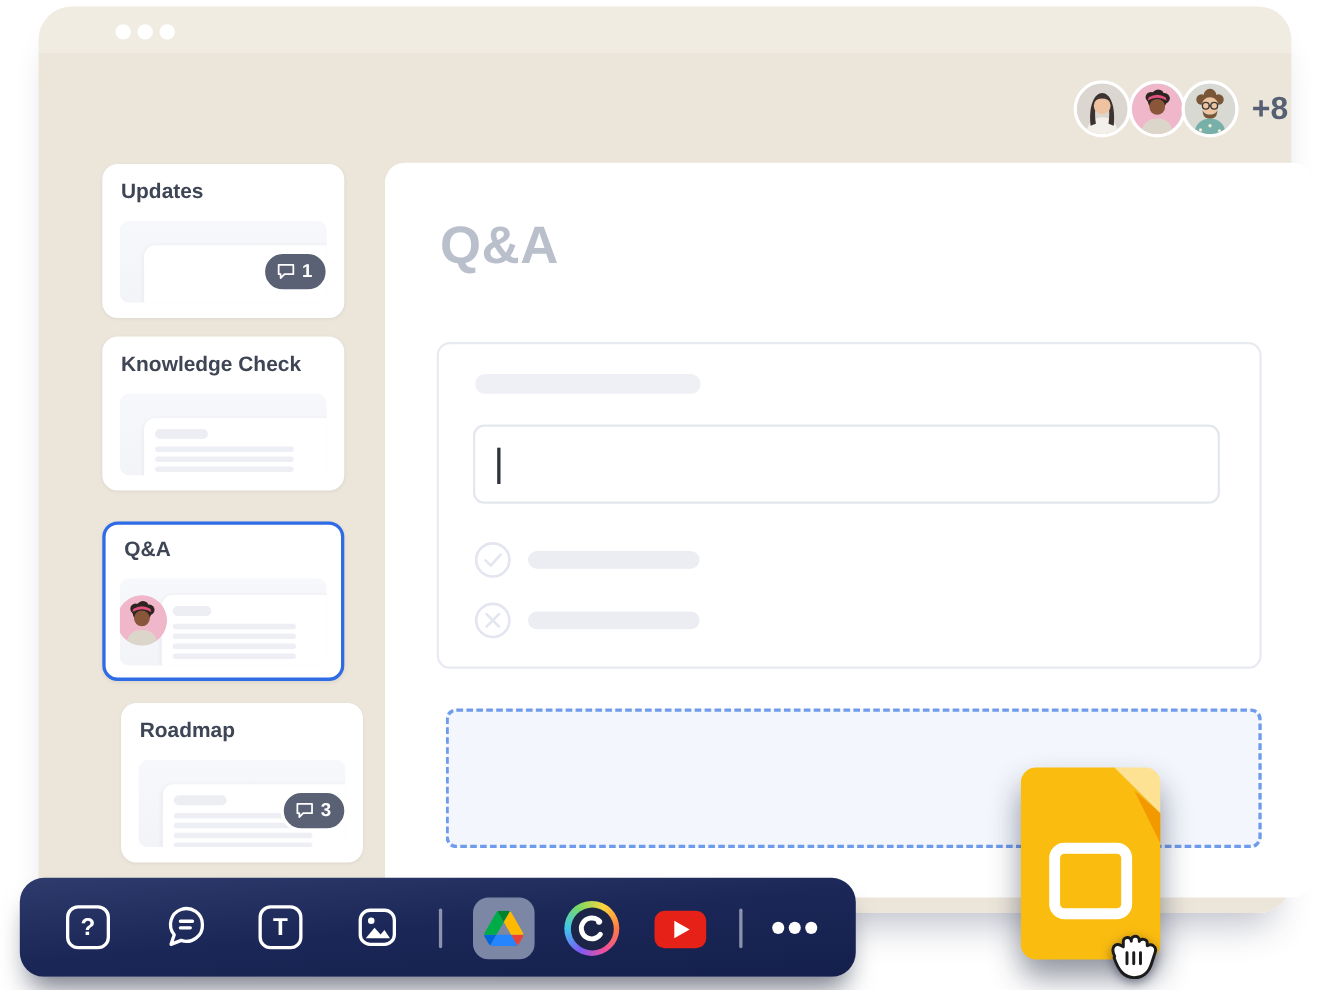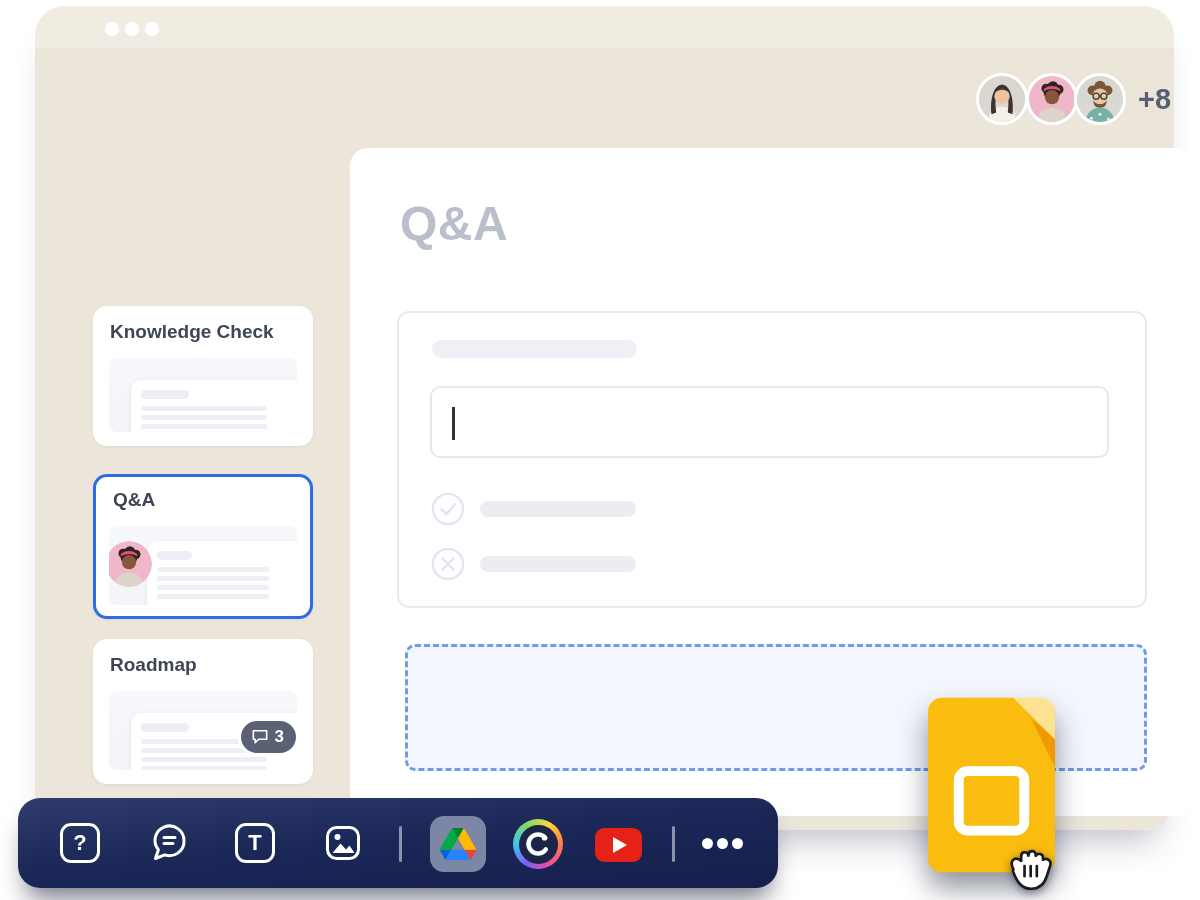--- a/index.html
+++ b/index.html
@@ -21,21 +21,21 @@
   .avatar svg{display:block;width:100%;height:100%;}
   .av1{left:0;z-index:1;} .av2{left:50px;z-index:2;} .av3{left:98px;z-index:3;}
   .overflow{position:absolute;left:162px;top:10px;font-size:29px;font-weight:700;color:#565F73;}
 
   
   .card{position:absolute;left:58px;width:220px;background:#fff;border-radius:14px;
         box-shadow:0 1px 3px rgba(40,45,70,.07);}
   .card-updates{top:143px;height:140px;}
   .card-kc{top:300px;height:140px;}
   .card-qa{top:468px;height:145px;border:3px solid #2E6BE5;}
-  .card-rm{top:633px;height:145px;}
+  .card-rm{top:633px;height:145px;margin-left:17px;}
   .card-title{margin:15px 0 0 17px;font-size:19px;font-weight:700;color:#3E4555;}
   .card-qa .card-title{margin-top:12px;}
   .thumb{position:absolute;left:16px;right:16px;top:52px;bottom:14px;border-radius:8px;
          background:linear-gradient(180deg,#F7F8FB,#F2F4F8);overflow:hidden;}
   .card-qa .thumb{left:13px;right:13px;top:49px;bottom:11px;}
   .panel{position:absolute;left:22px;top:22px;right:-10px;bottom:-10px;background:#fff;
          border-radius:10px;padding:10px 0 0 10px;box-shadow:0 1px 5px rgba(50,60,90,.08);}
   .panel-qa{left:38px;top:15px;}
   .sk-pill{width:48px;height:9px;border-radius:5px;background:#ECEEF4;margin-bottom:7px;}
   .sk-pill.short{width:35px;}
@@ -173,20 +173,32 @@
             <path d="M17 24 C17 31 31 31 31 24 C31 31 29 33 24 33 C19 33 17 31 17 24 Z" fill="#7A5639"></path>
             <circle cx="20" cy="21" r="3.2" fill="none" stroke="#3A3A3A" stroke-width="1.3"></circle>
             <circle cx="28" cy="21" r="3.2" fill="none" stroke="#3A3A3A" stroke-width="1.3"></circle>
             <path d="M23 21 h2" stroke="#3A3A3A" stroke-width="1.3"></path>
           </g>
         </svg>
       </span>
       <span class="overflow">+8</span>
     </div>
 
+    <div class="card card-updates">
+      <div class="card-title">Updates</div>
+      <div class="thumb">
+        <div class="panel"></div>
+      </div>
+      <div class="badge">
+        <svg width="18" height="16" viewBox="0 0 20 18">
+          <path d="M2.5 2 h15 v9.5 h-9 l-4 4 v-4 h-2 z" fill="none" stroke="#fff" stroke-width="1.8" stroke-linejoin="round"></path>
+        </svg>
+        <span>1</span>
+      </div>
+    </div>
 
     <div class="card card-kc">
       <div class="card-title">Knowledge Check</div>
       <div class="thumb">
         <div class="panel">
           <div class="sk-pill"></div>
           <div class="sk-line"></div>
           <div class="sk-line"></div>
           <div class="sk-line"></div>
 

